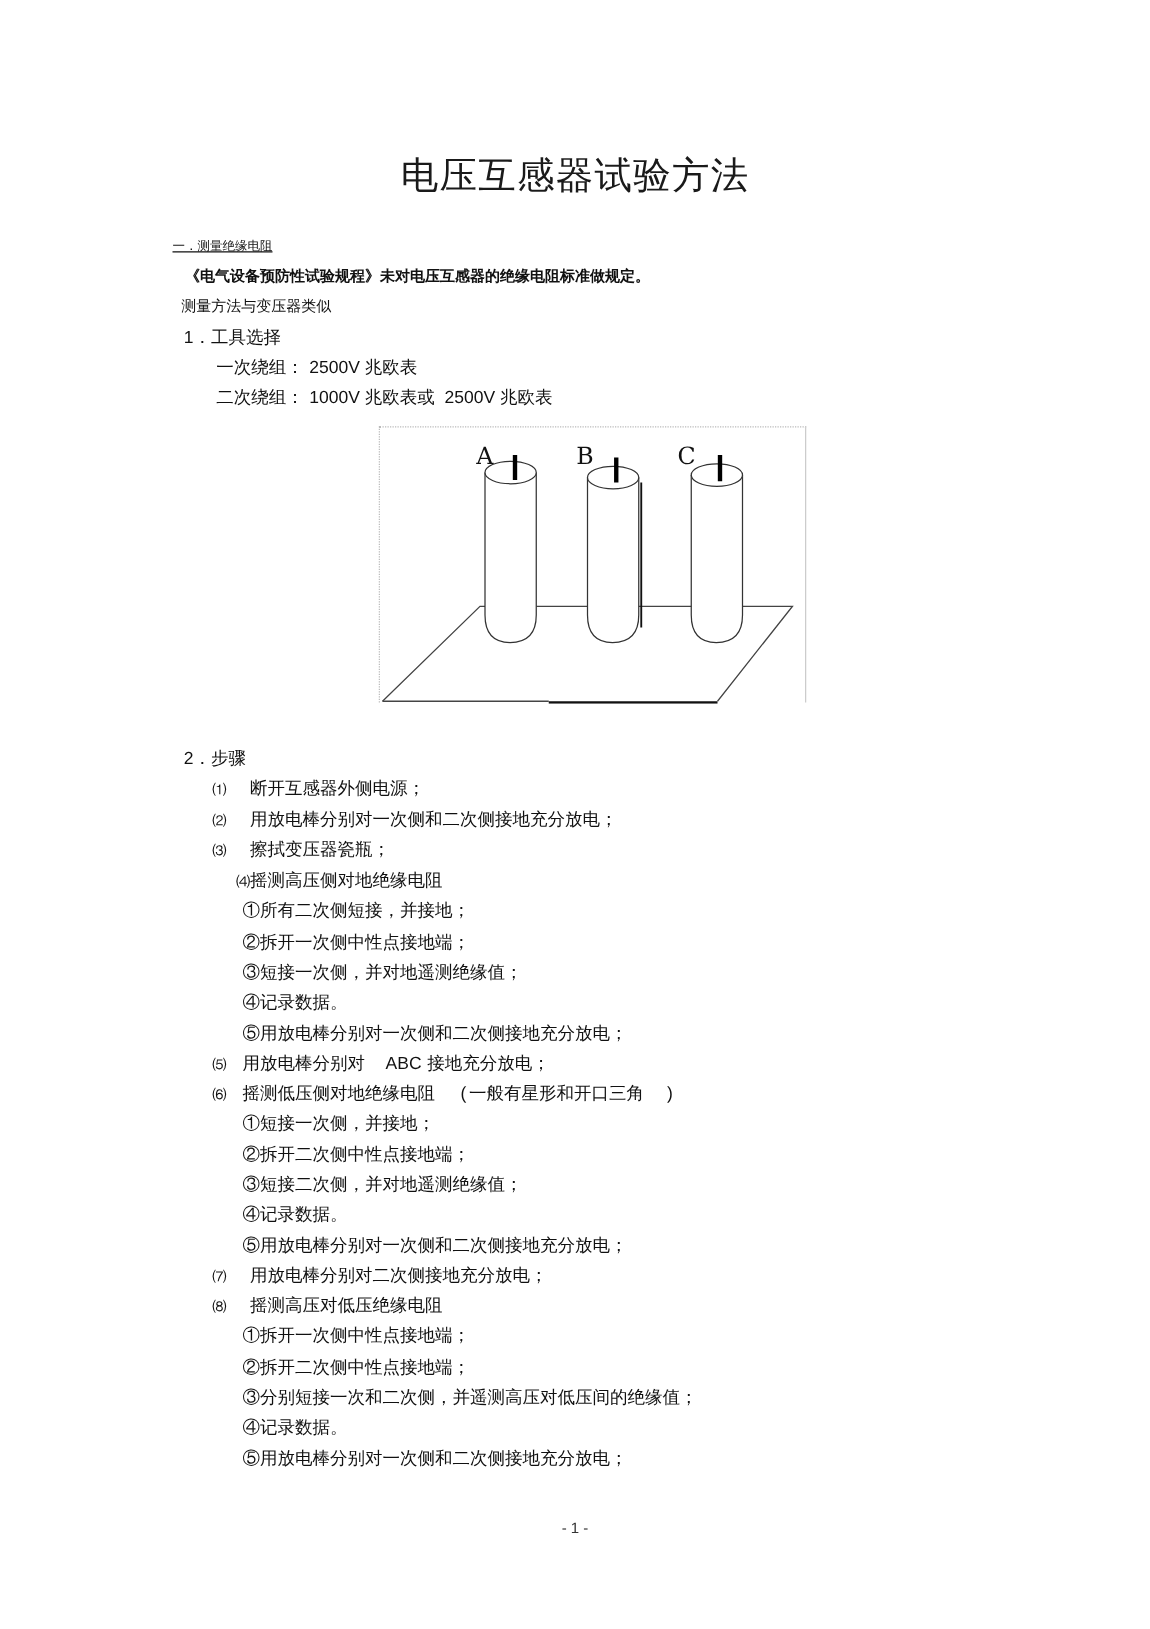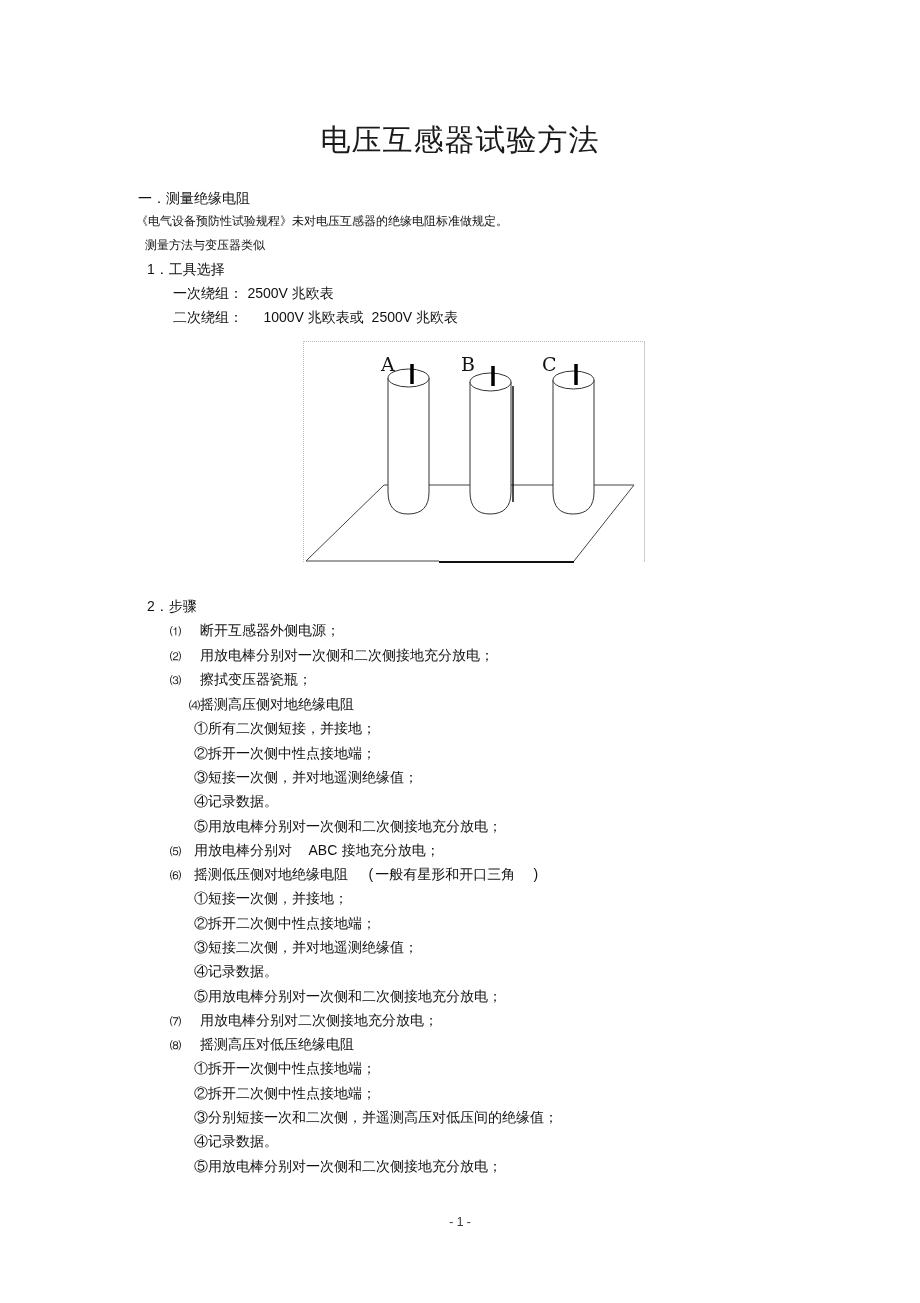--- a/index.html
+++ b/index.html
@@ -18,21 +18,21 @@
     .abs { position: absolute; white-space: nowrap; }
     .title {
       left: 0; width: 920px; text-align: center;
       top: 120px;
       font-size: 30px;
       letter-spacing: 1px;
       color: #1a1a1a;
       font-family: "DejaVu Sans", "Liberation Sans", sans-serif;
       font-weight: normal;
     }
-    .h1 { font-size: 14px; }
+    .h1 { font-size: 10px; text-decoration: underline; }
     .small { font-size: 12px; }
     .body-text { font-size: 14px; }
     .sans { font-family: "Liberation Sans", "DejaVu Sans", sans-serif; }
     .paren-num { font-size: 11px; display: inline-block; width: 24px; }
     .figure {
       left: 303px; top: 341px; width: 342px; height: 221px;
       border-top: 1px dotted #bbbbbb;
       border-left: 1px dotted #bbbbbb;
       border-right: 1px solid #cccccc;
       box-sizing: border-box;
@@ -43,33 +43,33 @@
       font-family: "Liberation Sans", sans-serif;
       color: #333;
     }
   </style>
 </head>
 <body>
 
 <div class="abs title">电压互感器试验方法</div>
 
 <div class="abs h1" style="left:138px; top:190px;">一．测量绝缘电阻</div>
-<div class="abs small" style="left:136px; top:213px;">《电气设备预防性试验规程》未对电压互感器的绝缘电阻标准做规定。</div>
+<div class="abs small" style="left:148px; top:213px;font-weight:bold;">《电气设备预防性试验规程》未对电压互感器的绝缘电阻标准做规定。</div>
 <div class="abs small" style="left:145px; top:237px;">测量方法与变压器类似</div>
 
 <div class="abs body-text" style="left:147px; top:261px;">
   <span class="sans">1．</span><span>工具选择</span>
 </div>
 <div class="abs body-text" style="left:173px; top:285px;">
   <span>一次绕组：</span>
   <span class="sans" style="margin-left:0;">2500V 兆欧表</span>
 </div>
 <div class="abs body-text" style="left:173px; top:309px;">
   <span>二次绕组：</span>
-  <span class="sans" style="margin-left:16px; white-space:pre;">1000V 兆欧表或  2500V 兆欧表</span>
+  <span class="sans" style="margin-left:0; white-space:pre;">1000V 兆欧表或  2500V 兆欧表</span>
 </div>
 
 <div class="abs figure">
   <svg width="342" height="221" viewBox="0 0 342 221" xmlns="http://www.w3.org/2000/svg">
 
     <polyline points="2,219 80,143 330,143 270,219" fill="none" stroke="#444" stroke-width="1"></polyline>
     <line x1="2" y1="219" x2="135" y2="219" stroke="#444" stroke-width="1.2"></line>
     <line x1="135" y1="220" x2="270" y2="220" stroke="#111" stroke-width="2"></line>
 
     <g>

